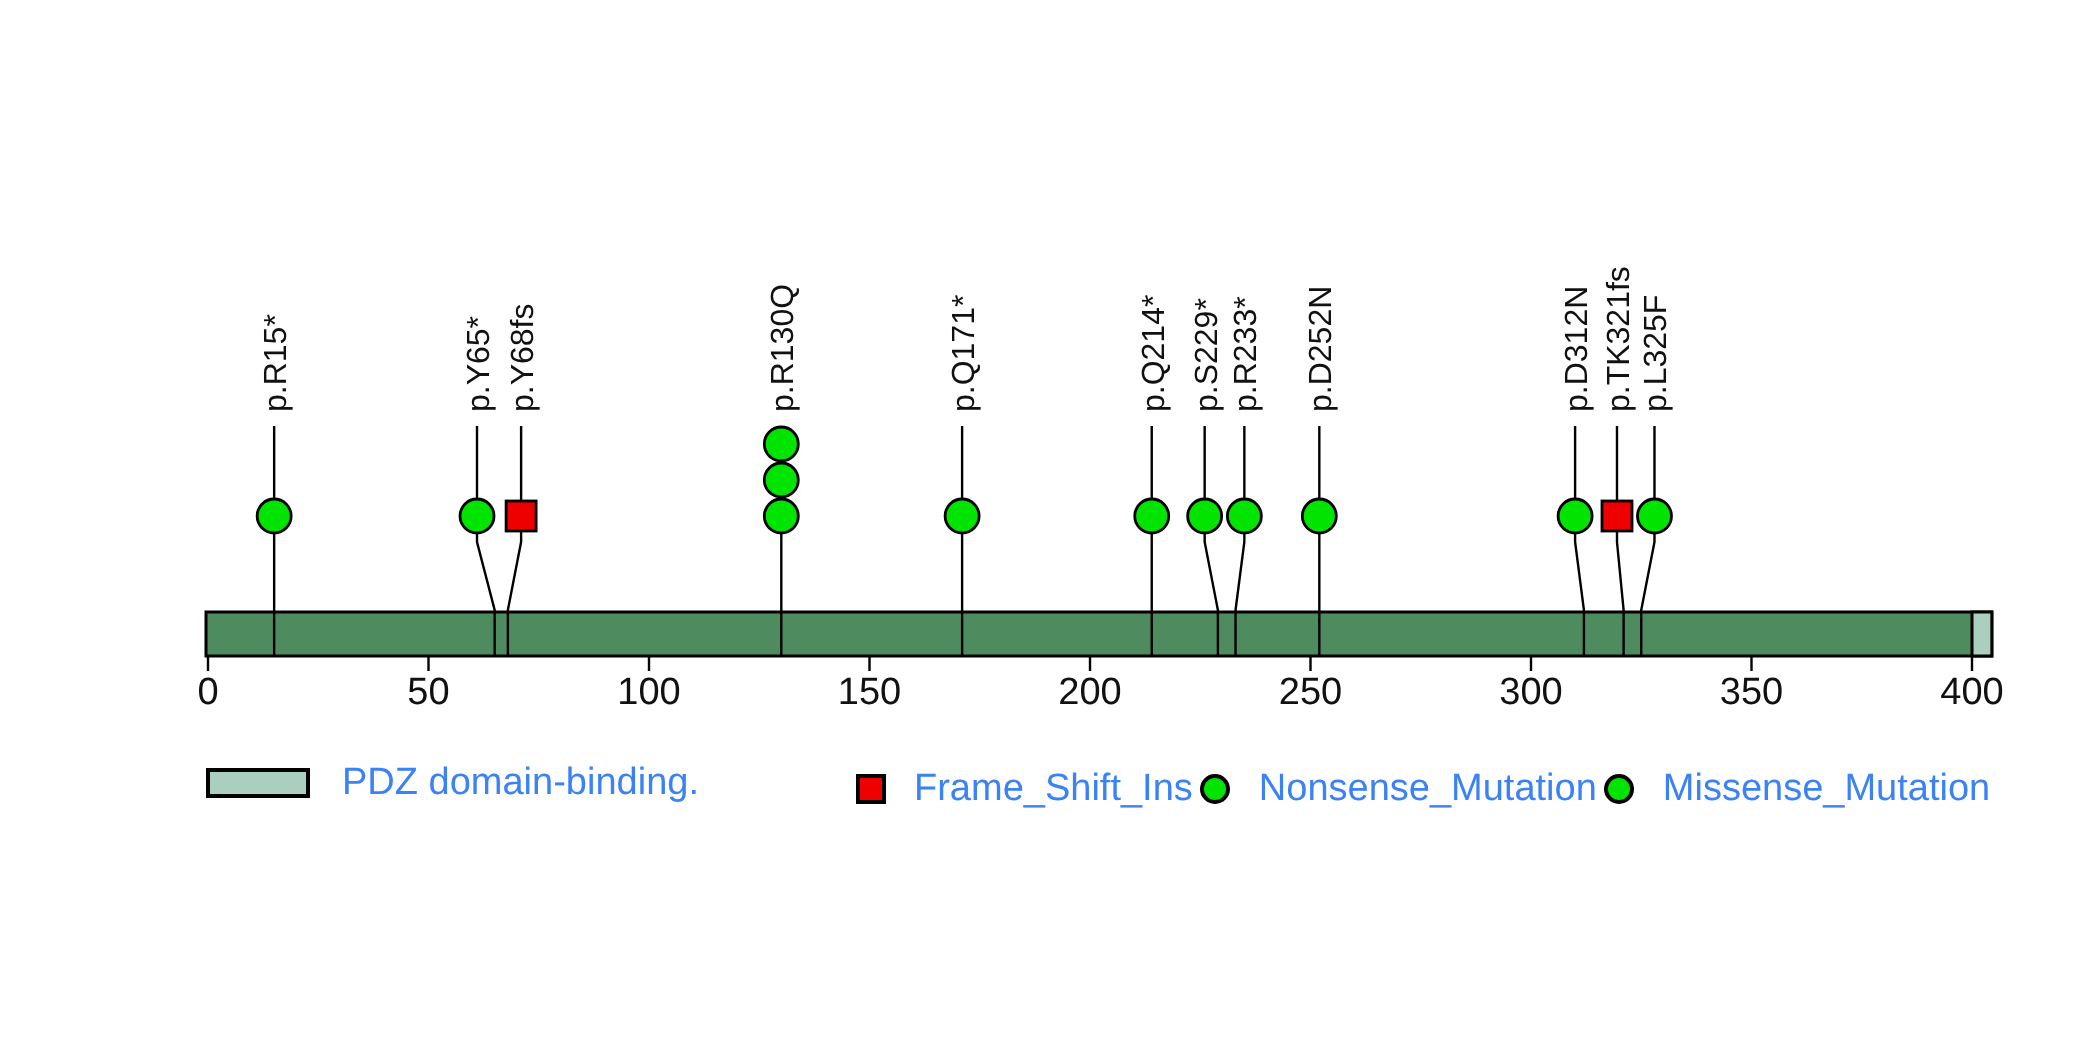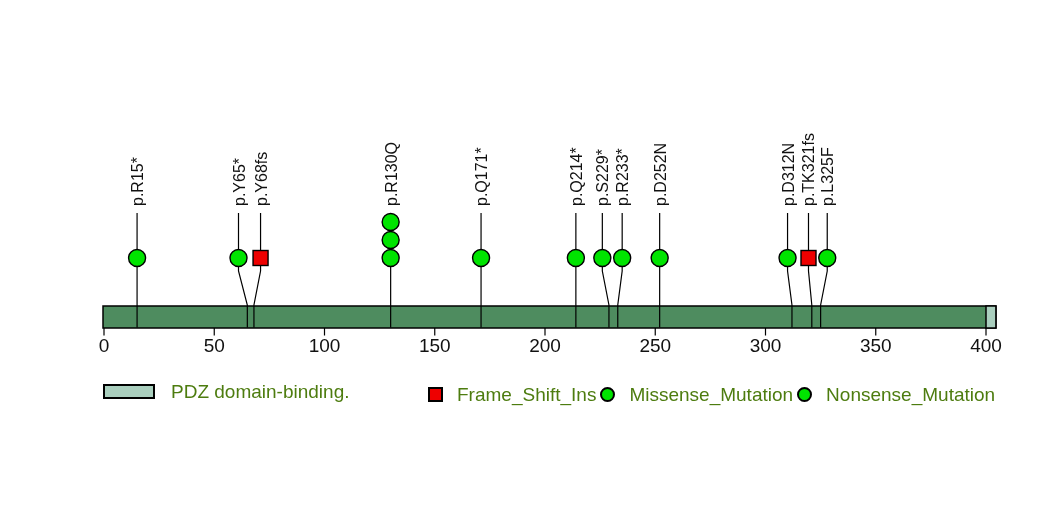--- a/index.html
+++ b/index.html
@@ -6,21 +6,21 @@
   #canvas{
     position:relative;width:1047px;height:524px;background:#ffffff;
     font-family:"Liberation Sans", sans-serif;overflow:hidden;
   }
   #plot{position:absolute;left:0;top:0;}
   .legend-left{position:absolute;left:103px;top:382px;display:flex;align-items:center;gap:16px;}
   .swatch{display:inline-block;width:52px;height:15px;border:2px solid #000;box-sizing:border-box;}
   .legend-right{position:absolute;left:428px;top:386px;display:flex;gap:4px;}
   .legend-row{display:flex;align-items:center;gap:14px;height:17px;}
   .lg-marker{display:inline-block;width:15px;height:15px;border:2px solid #000;box-sizing:border-box;flex:0 0 auto;}
-  .legend-text{font-size:19px;color:#4d7c0f;white-space:nowrap;line-height:1;}
+  .legend-text{font-size:19px;color:#3b82f6;white-space:nowrap;line-height:1;}
 </style>
 </head>
 <body>
 
 <div id="canvas">
 
   <svg id="plot" width="1047" height="524">
       <rect x="103" y="306" width="892.9225" height="22" fill="#4e8c5f" stroke="#000000" stroke-width="1.5"></rect>
       <rect x="986" y="306" width="9.922500000000014" height="22" fill="#aacfbe" stroke="#000" stroke-width="1.5"></rect>
       <line x1="104" y1="328" x2="104" y2="335.5" stroke="#000" stroke-width="1.2"></line>
@@ -86,21 +86,21 @@
     <span class="legend-text">PDZ domain-binding.</span>
   </div>
 
   <div class="legend-right">
     <div class="legend-row">
       <span class="lg-marker" style="background: rgb(238, 0, 0); border-radius: 0px;"></span>
       <span class="legend-text">Frame_Shift_Ins</span>
     </div>
     <div class="legend-row">
       <span class="lg-marker" style="background: rgb(0, 228, 0); border-radius: 50%;"></span>
-      <span class="legend-text">Missense_Mutation</span>
+      <span class="legend-text">Nonsense_Mutation</span>
     </div>
     <div class="legend-row">
       <span class="lg-marker" style="background: rgb(0, 228, 0); border-radius: 50%;"></span>
-      <span class="legend-text">Nonsense_Mutation</span>
+      <span class="legend-text">Missense_Mutation</span>
     </div>
   </div>
 
 </div>
 
 </body></html>

